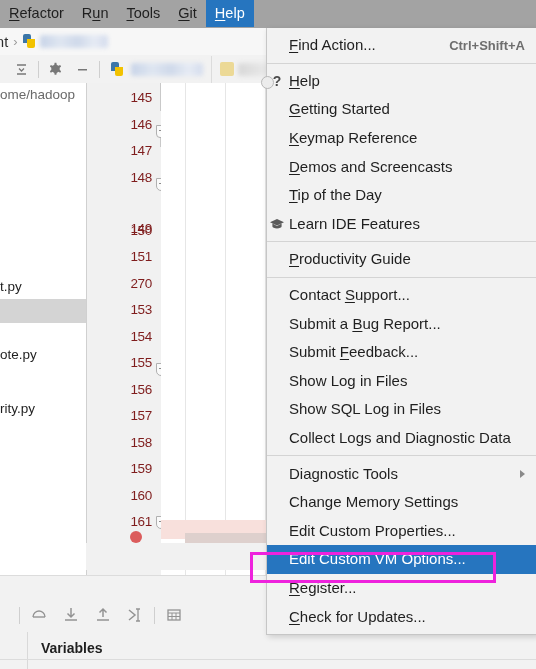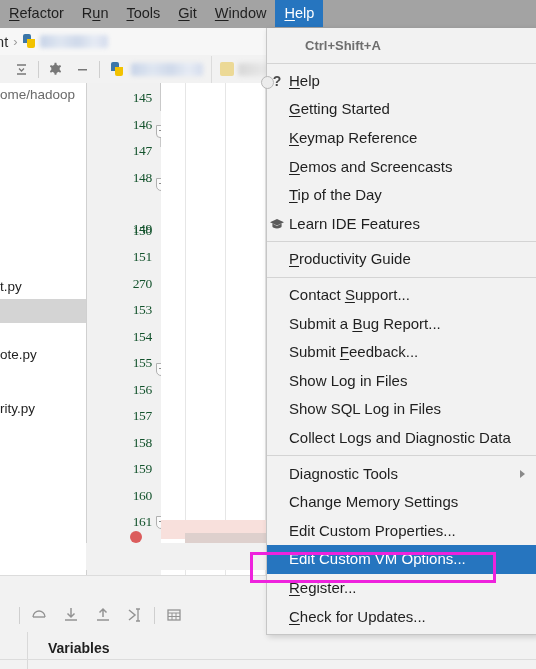--- a/index.html
+++ b/index.html
@@ -93,22 +93,22 @@
   }
   .pt-row { position: absolute; left: 0; white-space: nowrap; line-height: 16px; }
   .pt-row.sel { background: #d4d4d4; width: 86px; }
 
   .gutter {
     position: absolute; left: 86px; top: 83px; width: 75px; height: 492px;
     background: #f1f1f1;
     border-left: 1px solid #d0d0d0;
   }
   .lnum {
-    position: absolute; right: 10px; font-size: 13.5px; color: #14532d;
-    font-family: Liberation Serif, serif; letter-spacing: -0.3px;
+    position: absolute; right: 10px; font-size: 13.5px; color: #7f1d1d;
+    font-family: Liberation Sans, sans-serif; letter-spacing: -0.3px;
   }
   .fold-line { position: absolute; left: 73px; width: 1px; background: #c9c9c9; }
   .fold-mark {
     position: absolute; width: 11px; height: 11px;
     border: 1px solid #b0b0b0; background: #fafafa;
   }
   .fold-mark.end { border-radius: 0 0 4px 4px; }
   .fold-mark:after {
     content: ""; position: absolute; left: 2px; top: 4px;
     width: 6px; height: 1px; background: #8c8c8c;
@@ -149,21 +149,21 @@
     background: #f2f2f2; border-bottom: 1px solid #d4d4d4;
     display: flex; align-items: center;
   }
   .dbg-ico { width: 20px; height: 20px; margin: 0 6px; position: relative; opacity: .62; }
   .var-header {
     position: absolute; left: 0; top: 632px; width: 536px; height: 37px;
     background: #f2f2f2;
   }
   .var-col-sep { position: absolute; left: 27px; top: 0; width: 1px; height: 37px; background: #d9d9d9; }
   .var-label {
-    position: absolute; left: 48px; top: 8px;
+    position: absolute; left: 41px; top: 8px;
     font-size: 14px; color: #1f1f1f; font-weight: bold;
   }
   .var-underline { position: absolute; left: 0; top: 27px; width: 536px; height: 1px; background: #dcdcdc; }
 
   
   .menu {
     position: absolute; left: 266px; top: 28px; width: 270px;
     background: #f2f2f2;
     border: 1px solid #c6c6c6; border-top: none;
     box-shadow: 2px 2px 6px rgba(0,0,0,.16);
@@ -221,21 +221,20 @@
 </head>
 <body>
 
 <div id="root">
 
   <div class="ide-menubar">
     <span class="mi"><u>R</u>efactor</span>
     <span class="mi">R<u>u</u>n</span>
     <span class="mi"><u>T</u>ools</span>
     <span class="mi"><u>G</u>it</span>
-    <span class="mi"><u>W</u>indow</span>
     <span class="mi active"><u>H</u>elp</span>
   </div>
 
   <div class="breadcrumb-bar">
     <span class="bc-text">ent</span>
     <span class="bc-sep">›</span>
     <span class="py-icon"></span>
     <span class="blur-name" style="width:68px;"></span>
   </div>
 
@@ -373,20 +372,21 @@
 
   <div class="var-header">
     <div class="var-col-sep"></div>
     <div class="var-label">Variables</div>
     <div class="var-underline"></div>
   </div>
 
   <div class="menu" id="help-menu">
       <div class="menu-item">
         <span class="ico-slot"></span>
+        <span class="lbl"><u>F</u>ind Action...</span>
         <span class="shortcut">Ctrl+Shift+A</span>
       </div>
       <div class="menu-sep"></div>
       <div class="menu-item">
         <span class="ico-slot">
           <span class="qmark-circle"></span>
           <span class="qmark">?</span>
         </span>
         <span class="lbl"><u>H</u>elp</span>
       </div>

